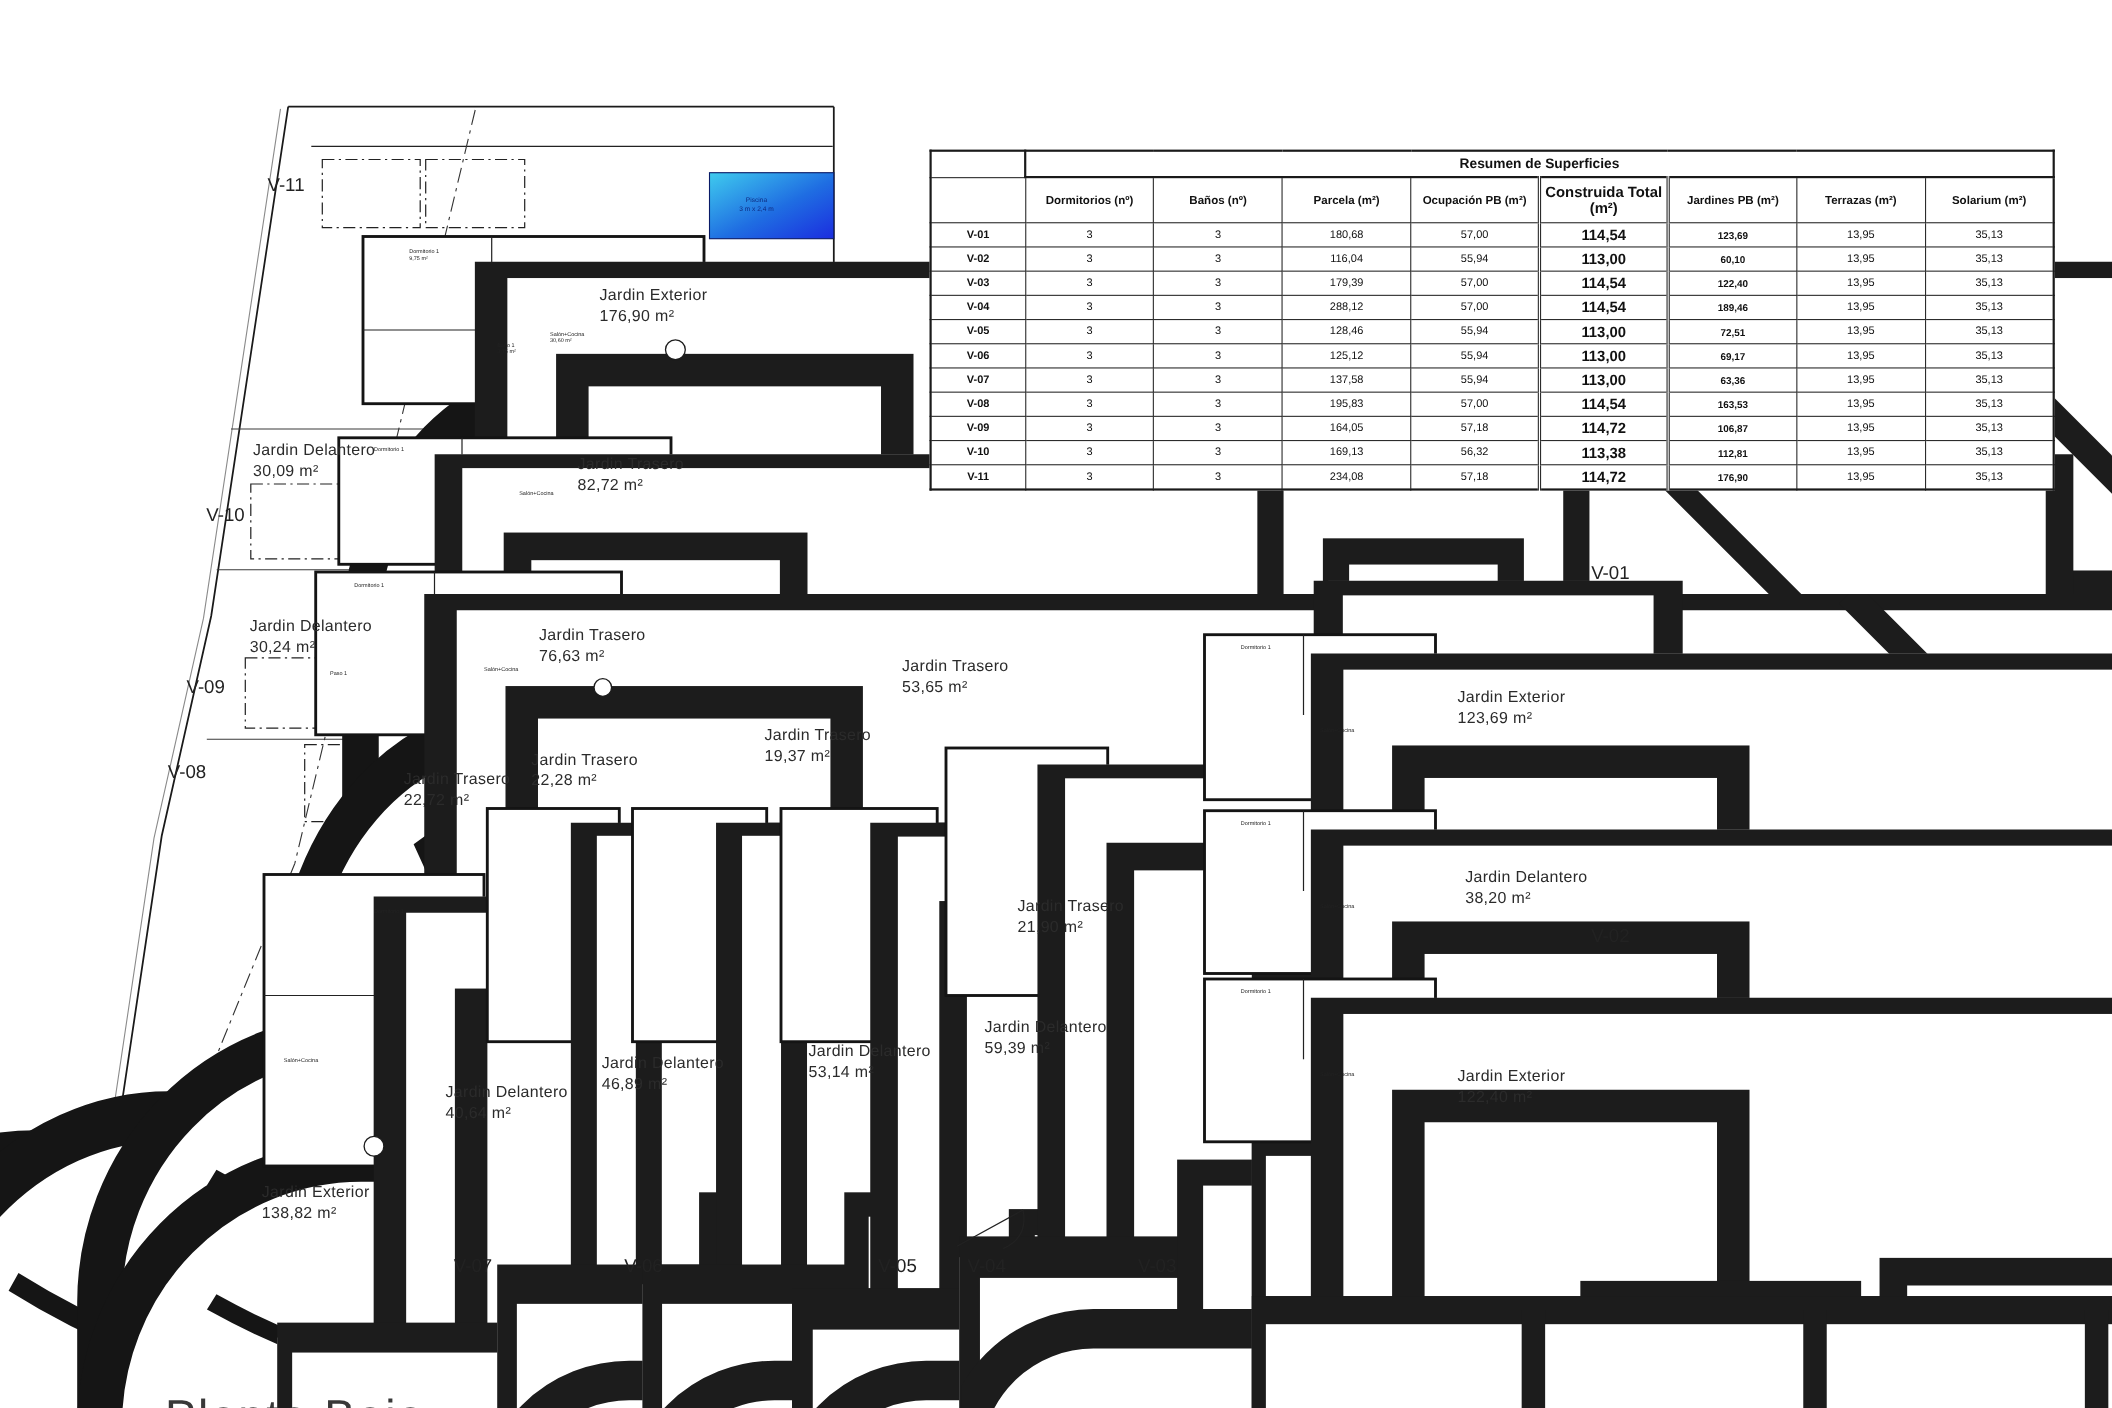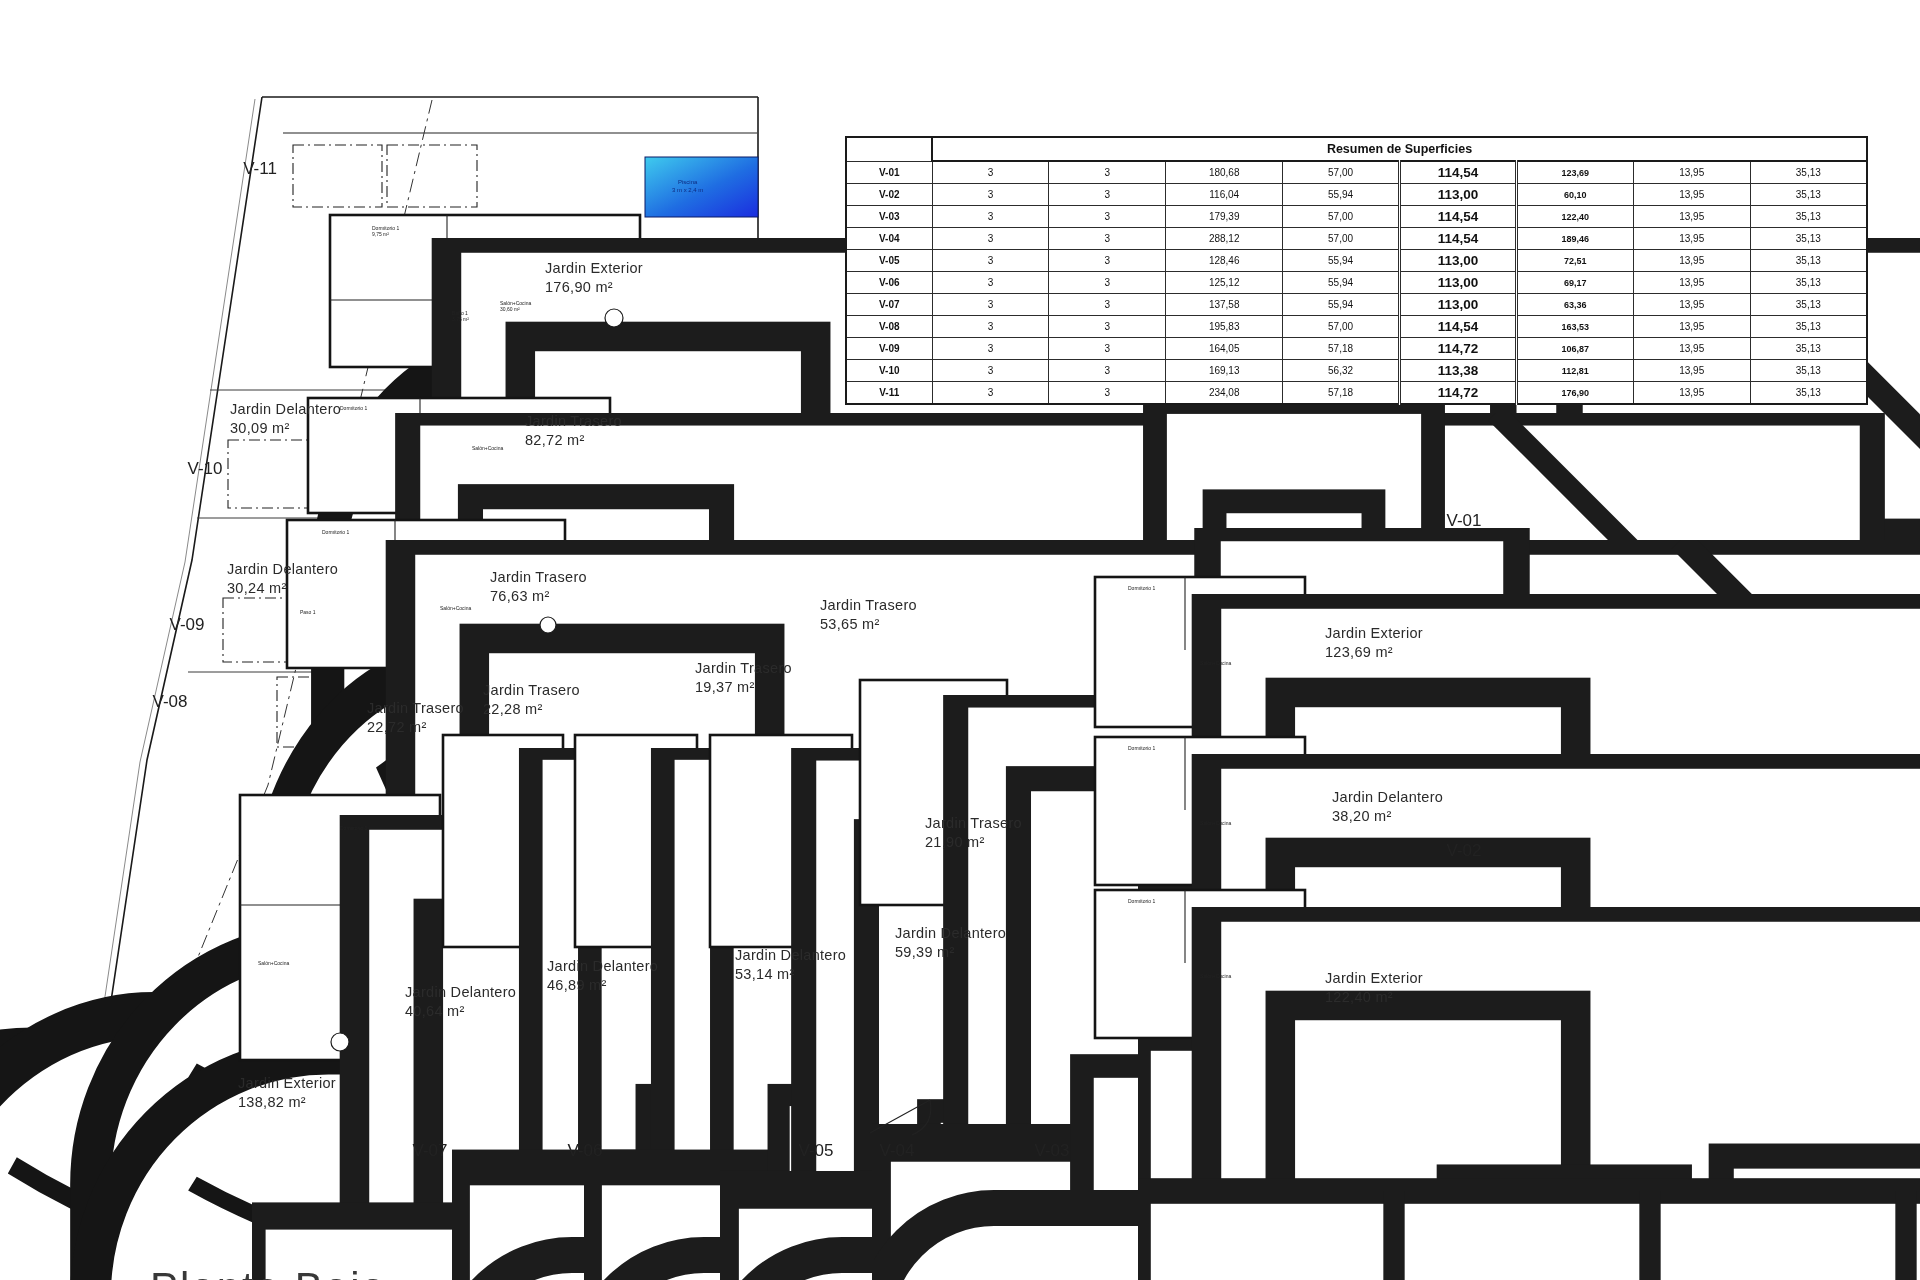--- a/index.html
+++ b/index.html
@@ -391,20 +391,31 @@
     <text class="vlabel" x="1052" y="1156" text-anchor="middle">V-03</text>
   </g>
 </svg>
 
 <table id="surface-table">
   <thead>
     <tr>
       <td class="nb" style="width:80px"></td>
       <td class="title-cell" colspan="8">Resumen de Superficies</td>
     </tr>
+    <tr>
+      <td class="colhead"></td>
+      <td class="colhead" style="width:115px">Dormitorios (nº)</td>
+      <td class="colhead" style="width:110px">Baños (nº)</td>
+      <td class="colhead" style="width:112px">Parcela (m²)</td>
+      <td class="colhead" style="width:112px">Ocupación PB (m²)</td>
+      <td class="colhead constr" style="width:128px">Construida Total (m²)</td>
+      <td class="colhead" style="width:122px">Jardines PB (m²)</td>
+      <td class="colhead" style="width:121px">Terrazas (m²)</td>
+      <td class="colhead" style="width:122px">Solarium (m²)</td>
+    </tr>
   </thead>
   <tbody>
         <tr>
           <td class="unit">V-01</td>
           <td>3</td>
           <td>3</td>
           <td>180,68</td>
           <td>57,00</td>
           <td class="constr">114,54</td>
           <td class="jard">123,69</td>

